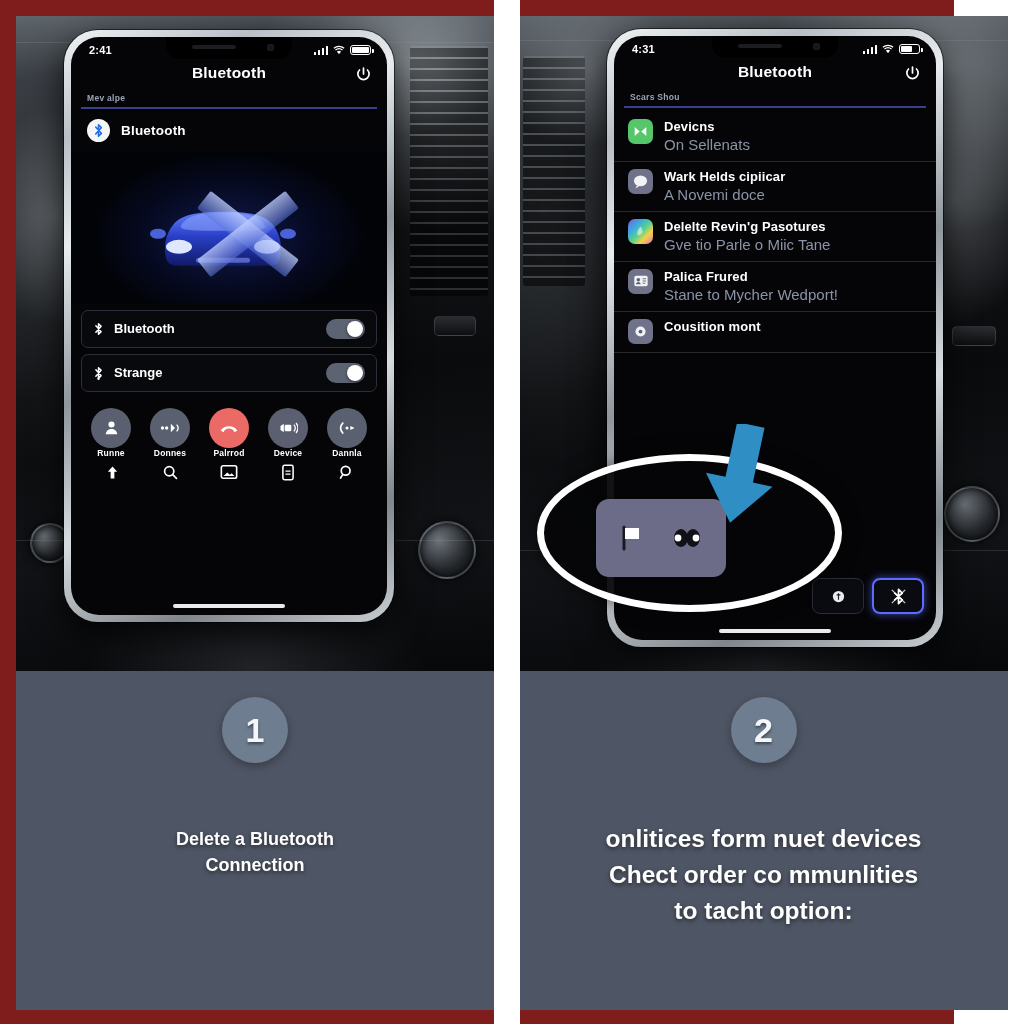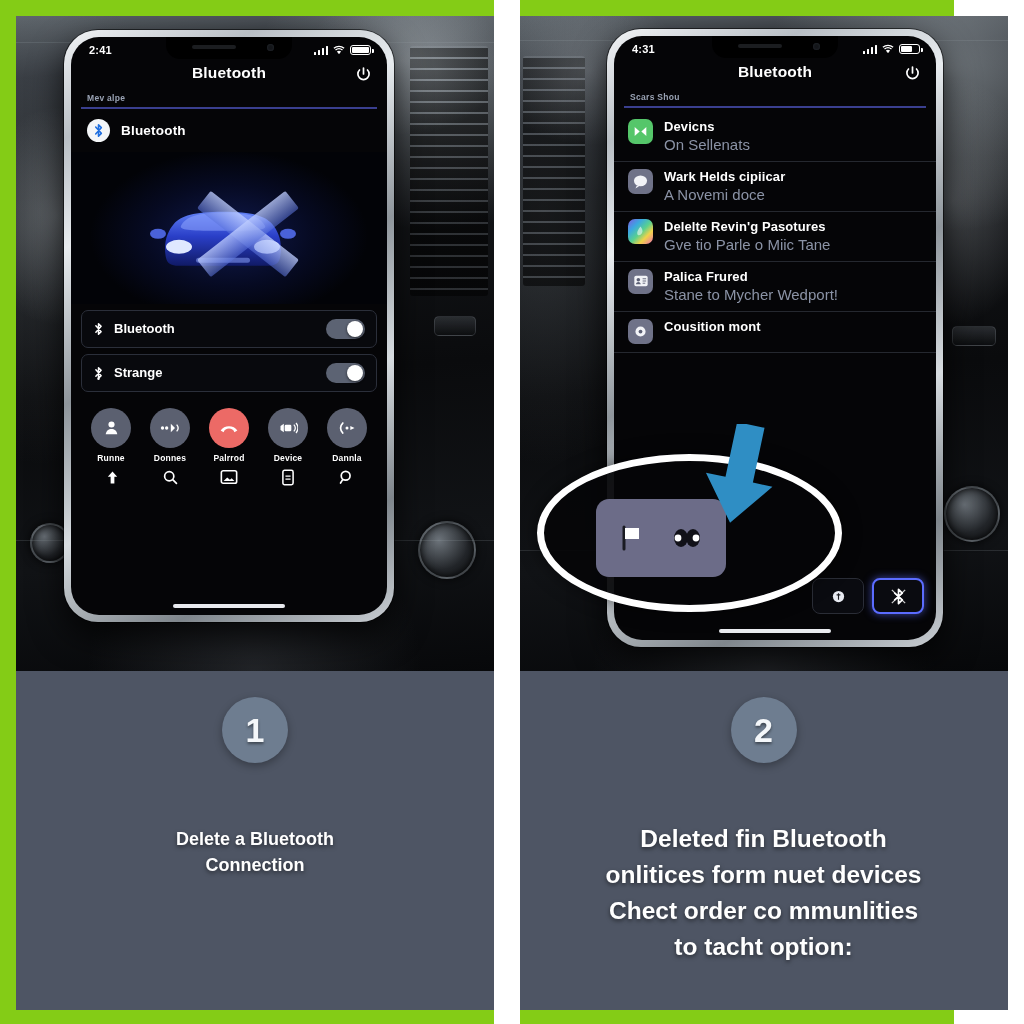--- a/index.html
+++ b/index.html
@@ -3,21 +3,21 @@
 <meta charset="utf-8">
 <style>
   * { box-sizing: border-box; margin: 0; padding: 0; }
   html, body {
     width: 1024px; height: 1024px;
     background: #ffffff;
     font-family: "Liberation Sans", sans-serif;
     overflow: hidden;
   }
 
-  #page { position: relative; width: 954px; height: 1024px; background: #84cc16; padding-left: 25px; }
+  #page { position: relative; width: 954px; height: 1024px; background: #7f1d1d; padding-left: 25px; }
 
   
   .panel { position: absolute; top: 16px; bottom: 14px; overflow: hidden; }
   #panel-left  { left: 16px;  width: 478px; }
   #panel-right { left: 519px; width: 489px; }
 
   
   .photo {
     position: absolute; top: 0; left: 0; right: 0; height: 655px;
     overflow: hidden;
@@ -171,21 +171,21 @@
   }
   .switch .knob {
     position: absolute; right: 2px; top: 2px;
     width: 16px; height: 16px; border-radius: 50%; background: #fff;
     box-shadow: 0 1px 3px rgba(0,0,0,.6);
   }
 
   .callbar {
     display: flex; justify-content: space-between; padding: 10px 16px 2px;
   }
-  .call-item { display: flex; flex-direction: column; align-items: center; gap: 5px; width: 48px; }
+  .call-item { display: flex; flex-direction: column; align-items: center; width: 48px; }
   .call-circle {
     width: 40px; height: 40px; border-radius: 50%;
     background: #5b6070;
     display: flex; align-items: center; justify-content: center;
   }
   .call-circle.end { background: #ec6a66; }
   .call-text { font-size: 8.5px; font-weight: bold; filter: blur(.5px); letter-spacing: .2px; }
 
   .tabbar { display: flex; justify-content: space-between; padding: 4px 18px 0; }
   .tab-ico { width: 46px; display: flex; justify-content: center; }
@@ -633,21 +633,20 @@
       </div>
 
       <svg class="arrow-down" viewBox="0 0 74 104">
         <path d="M22 0h28v56h20L36 100 2 56h20Z" fill="#2f8ec4" transform="rotate(12 37 52)"></path>
       </svg>
     </div>
 
     <div class="caption" id="caption-right">
       <div class="num-badge">2</div>
       <div class="cap-text">
-        <div>Deleted fin Bluetooth</div>
         <div>onlitices form nuet devices</div>
         <div>Chect order co mmunlities</div>
         <div>to tacht option:</div>
       </div>
     </div>
   </div>
 
 </div>
 
 </body></html>

